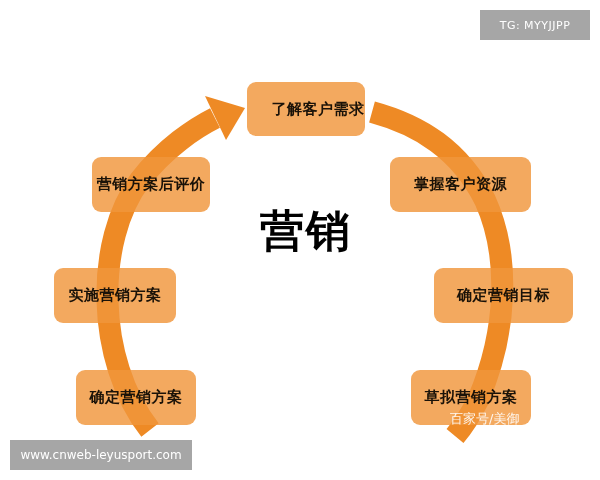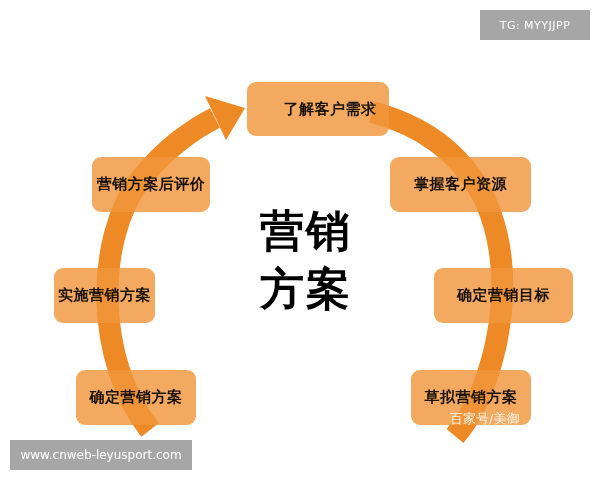--- a/index.html
+++ b/index.html
@@ -47,49 +47,48 @@
 
 <svg class="arc-layer" viewBox="0 0 600 480" xmlns="http://www.w3.org/2000/svg">
 
   <path d="M150 430 C 95 360, 95 240, 140 180 C 165 148, 195 128, 215 118" fill="none" stroke="#ee8a25" stroke-width="22" stroke-linecap="butt"></path>
 
   <polygon points="205,96 245,108 226,140" fill="#ee8a25"></polygon>
 
   <path d="M372 112 C 420 125, 460 150, 485 200 C 510 255, 508 330, 478 400 C 468 420, 460 430, 455 436" fill="none" stroke="#ee8a25" stroke-width="22" stroke-linecap="butt"></path>
 </svg>
 
-<div class="step-box" style="left:247px; top:82px; width:142px; height:54px;padding-left:24px;">
+<div class="step-box" style="left:247px; top:82px; width:118px; height:54px;padding-left:24px;">
   <span>了解客户需求</span>
 </div>
 
 <div class="step-box" style="left:390px; top:157px; width:141px; height:55px;">
   <span>掌握客户资源</span>
 </div>
 
 <div class="step-box" style="left:434px; top:268px; width:139px; height:55px;">
   <span>确定营销目标</span>
 </div>
 
 <div class="step-box" style="left:411px; top:370px; width:120px; height:55px;">
   <span>草拟营销方案</span>
 </div>
 
 <div class="step-box" style="left:76px; top:370px; width:120px; height:55px;">
   <span>确定营销方案</span>
 </div>
 
-<div class="step-box" style="left:54px; top:268px; width:101px; height:55px;">
+<div class="step-box" style="left:54px; top:268px; width:122px; height:55px;">
   <span>实施营销方案</span>
 </div>
 
 <div class="step-box" style="left:92px; top:157px; width:118px; height:55px;">
   <span>营销方案后评价</span>
 </div>
 
 <div class="center-title">
   <div>营销</div>
-  <div>方案</div>
 </div>
 
 <div class="source-mark">百家号/美御</div>
 
 <div class="badge badge-top">TG: MYYJJPP</div>
 <div class="badge badge-bottom">www.cnweb-leyusport.com</div>
 
 </body></html>

